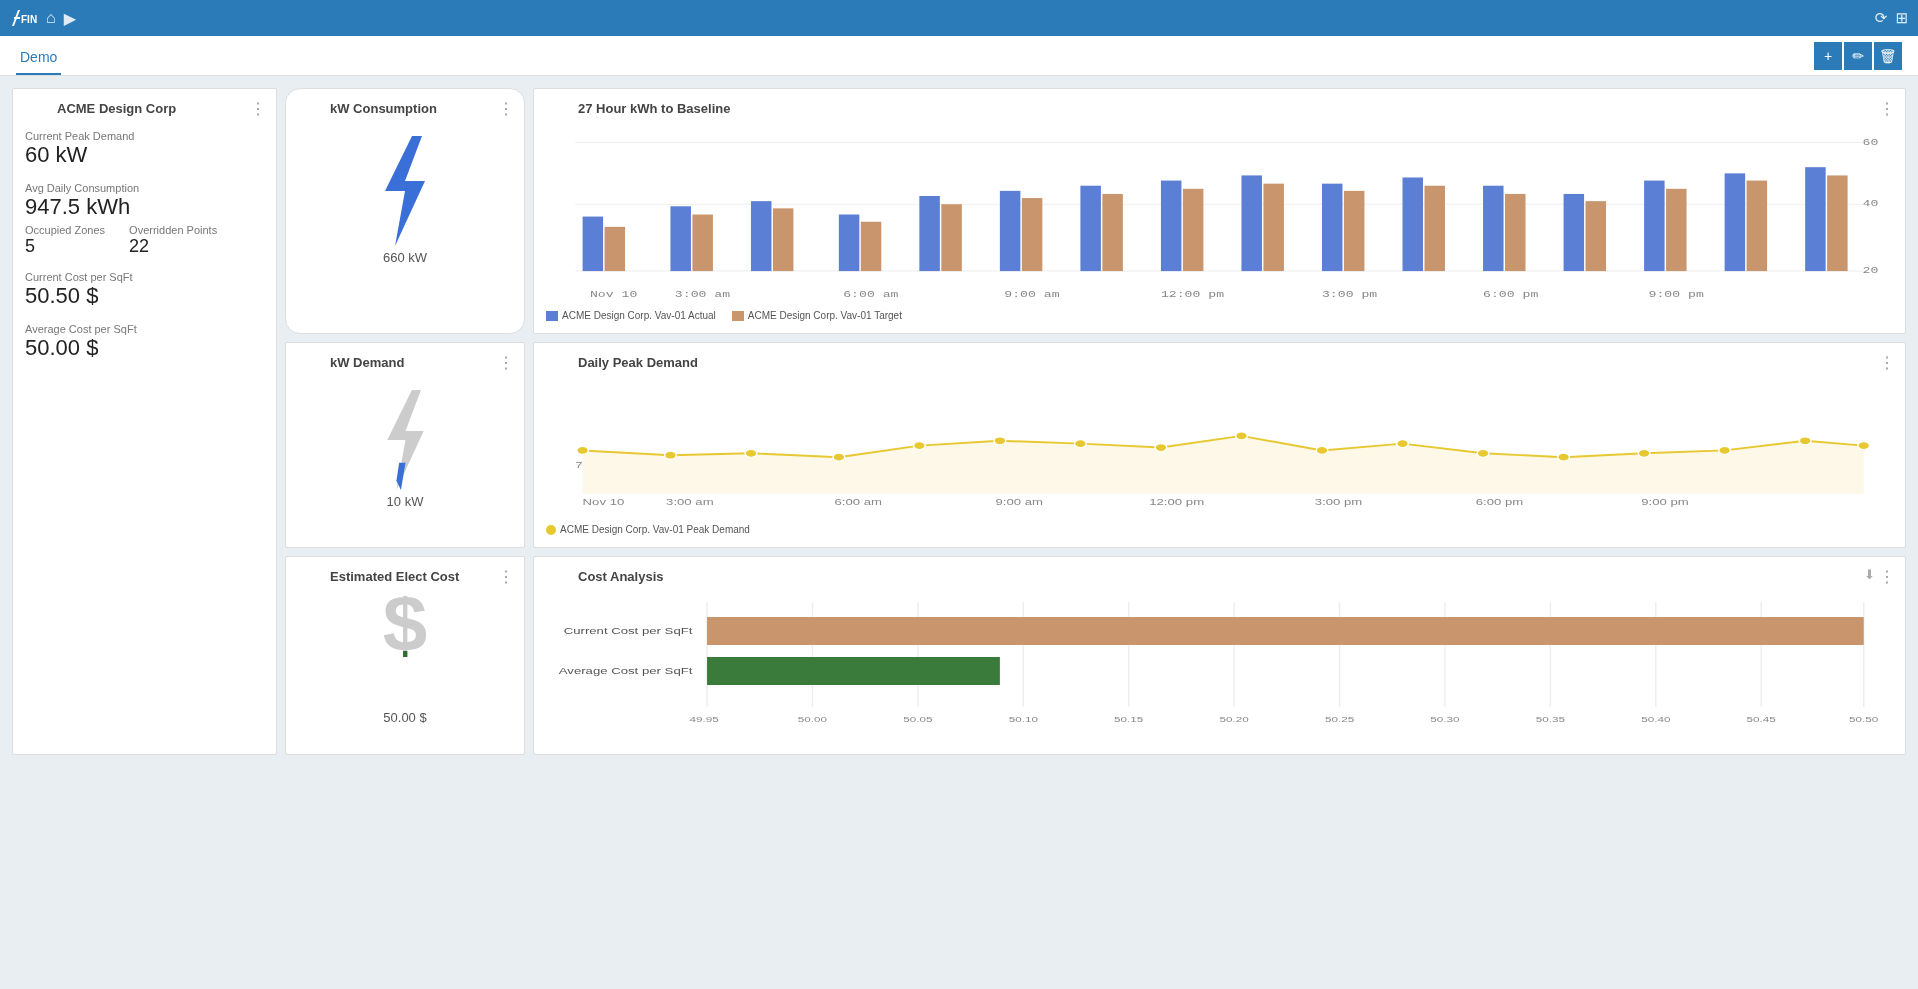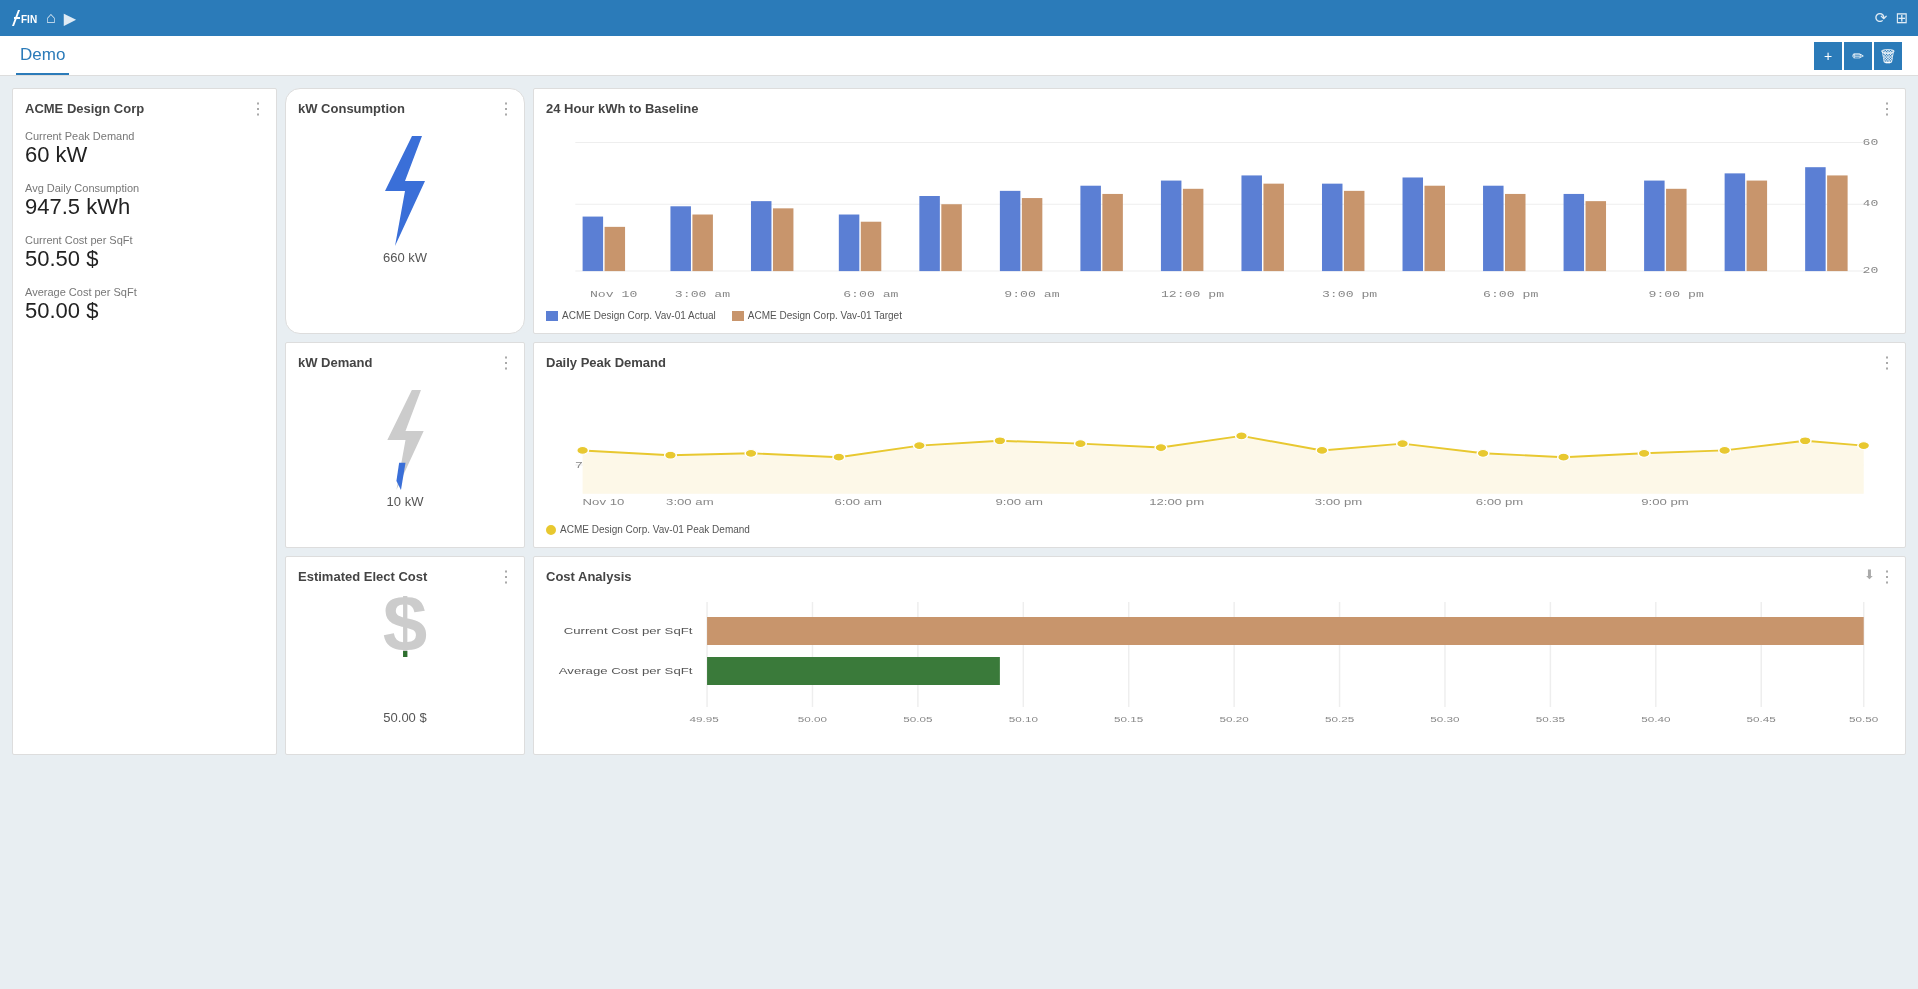--- a/index.html
+++ b/index.html
@@ -27,21 +27,21 @@
     .subbar {
       height: 40px;
       background: white;
       border-bottom: 1px solid #ddd;
       display: flex;
       align-items: flex-end;
       padding: 0 16px;
       position: relative;
     }
     .subbar-tab {
-      font-size: 17px;
+      font-size: 14px;
       color: #2b7bb9;
       padding: 8px 4px;
       border-bottom: 2px solid #2b7bb9;
       cursor: pointer;
       margin-right: 4px;
     }
     .subbar-actions {
       position: absolute;
       right: 16px;
       top: 50%;
@@ -77,20 +77,21 @@
       border-radius: 2px;
       padding: 12px;
       position: relative;
     }
 
     .card-title {
       font-size: 13px;
       font-weight: 600;
       color: #444;
       margin-bottom: 4px;
+      margin-left: 32px;
     }
 
     .card-menu {
       position: absolute;
       top: 10px;
       right: 10px;
       color: #999;
       cursor: pointer;
       font-size: 16px;
     }
@@ -258,39 +259,49 @@
 
 <div class="dashboard">
 
   <div class="card acme-card">
     <div class="card-title">ACME Design Corp</div>
     <span class="card-menu">⋮</span>
     <div class="stat-label">Current Peak Demand</div>
     <div class="stat-value">60 kW</div>
     <div class="stat-label">Avg Daily Consumption</div>
     <div class="stat-value">947.5 kWh</div>
+    <div class="stat-row">
+      <div>
+        <div class="stat-label">Occupied Zones</div>
+        <div class="stat-value" style="font-size:18px;">5</div>
+      </div>
+      <div>
+        <div class="stat-label">Overridden Points</div>
+        <div class="stat-value" style="font-size:18px;">22</div>
+      </div>
+    </div>
     <div class="stat-label">Current Cost per SqFt</div>
     <div class="stat-value">50.50 $</div>
     <div class="stat-label">Average Cost per SqFt</div>
     <div class="stat-value">50.00 $</div>
   </div>
 
   <div class="card kw-consumption-card">
     <div class="card-title">kW Consumption</div>
     <span class="card-menu">⋮</span>
     <div class="bolt-container">
       <svg width="70" height="110" viewBox="0 0 70 110">
         <polygon points="42,0 15,55 35,55 25,110 55,45 35,45 52,0" fill="#3a6fd8"></polygon>
       </svg>
       <div class="bolt-value">660 kW</div>
     </div>
   </div>
 
   <div class="card chart-24h-card">
-    <div class="card-title">24 Hour kWh to Baseline</div>
+    <div class="card-title">27 Hour kWh to Baseline</div>
     <span class="card-menu">⋮</span>
     <div class="chart-area">
       <svg width="100%" height="100%" viewBox="0 0 920 175" preserveAspectRatio="none">
 
         <text x="910" y="20" font-size="9" fill="#888" text-anchor="end">60</text>
         <text x="910" y="80" font-size="9" fill="#888" text-anchor="end">40</text>
         <text x="910" y="145" font-size="9" fill="#888" text-anchor="end">20</text>
 
         <line x1="20" y1="18" x2="900" y2="18" stroke="#eee" stroke-width="1"></line>
         <line x1="20" y1="78" x2="900" y2="78" stroke="#eee" stroke-width="1"></line>

